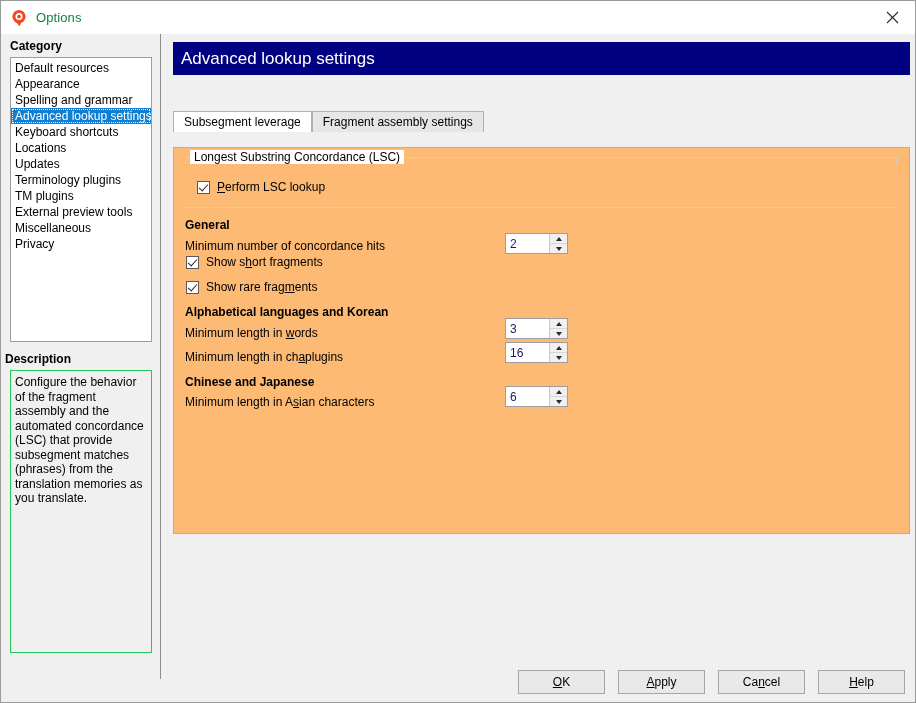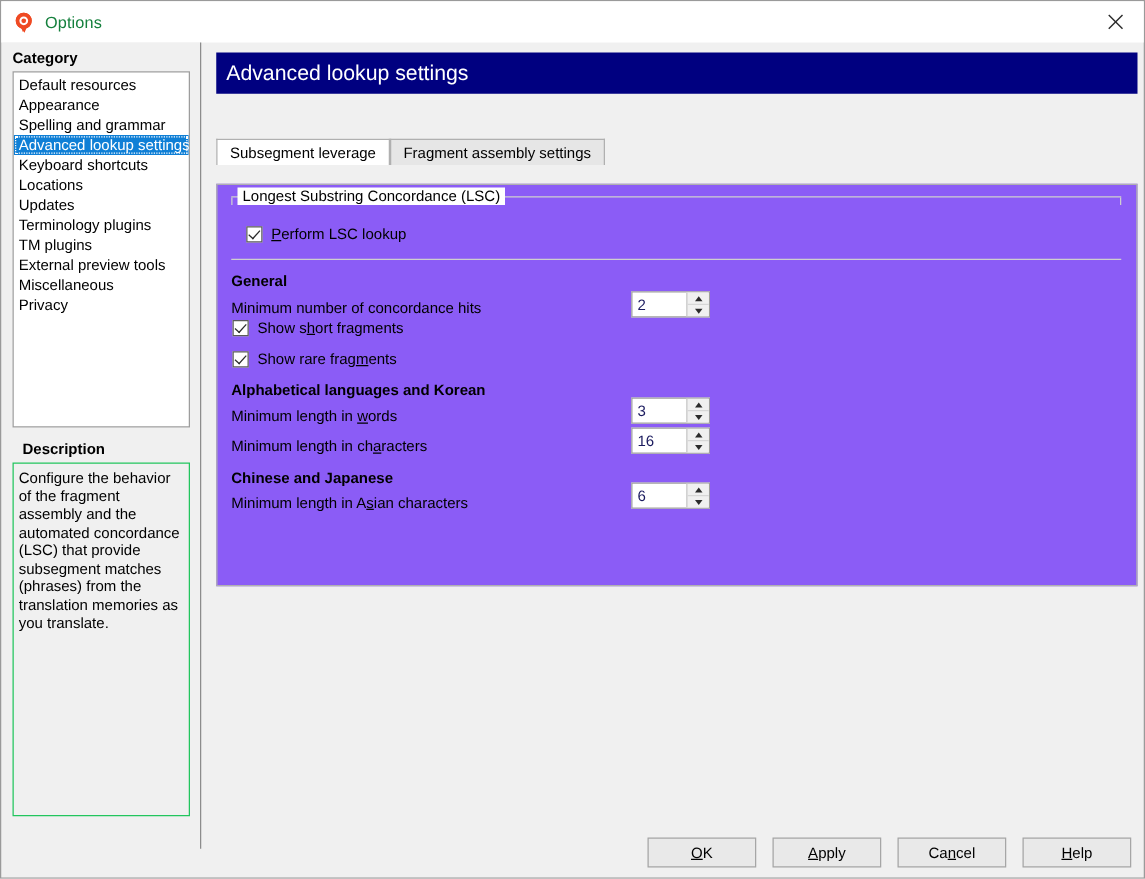--- a/index.html
+++ b/index.html
@@ -106,21 +106,21 @@
   .cat-item.selected {
     background: #0f7fd6;
     color: #ffffff;
     outline: 1px dotted #ffffff;
     outline-offset: -2px;
   }
 
   .desc-heading {
     font-size: 12px;
     font-weight: bold;
-    padding: 10px 0 4px 16px;
+    padding: 10px 0 4px 3px;
   }
   .desc-box {
     margin: 0 8px;
     height: 283px;
     background: #f0f0f0;
     border: 1px solid #22c55e;
     box-sizing: border-box;
     padding: 4px 4px 4px 4px;
   }
   .desc-text {
@@ -182,22 +182,22 @@
     position: relative;
     z-index: 3;
   }
 
   
   .content-panel {
     position: absolute;
     left: 9px;
     top: 113px;
     width: 737px;
-    height: 322px;
-    background: #8b5cf6;
+    height: 387px;
+    background: #fdba74;
     border: 1px solid #b0b0b0;
     box-sizing: border-box;
     z-index: 1;
   }
 
   .group-lsc {
     position: absolute;
     left: 11px;
     top: 9px;
     width: 712px;
@@ -443,21 +443,21 @@
           <div class="spin-btns">
             <div class="spin-up">
                 <span class="arrow-up"></span>
               </div>
             <div class="spin-dn">
                 <span class="arrow-dn"></span>
               </div>
           </div>
         </div>
 
-        <div class="field-label abs" style="left:11px; top:202px;"><span>Minimum length in ch</span><u class="mn">a</u><span>racters</span></div>
+        <div class="field-label abs" style="left:11px; top:202px;"><span>Minimum length in ch</span><u class="mn">a</u><span>plugins</span></div>
         <div class="spinner" style="left:331px; top:194px;">
           <div class="val">16</div>
           <div class="spin-btns">
             <div class="spin-up">
                 <span class="arrow-up"></span>
               </div>
             <div class="spin-dn">
                 <span class="arrow-dn"></span>
               </div>
           </div>

